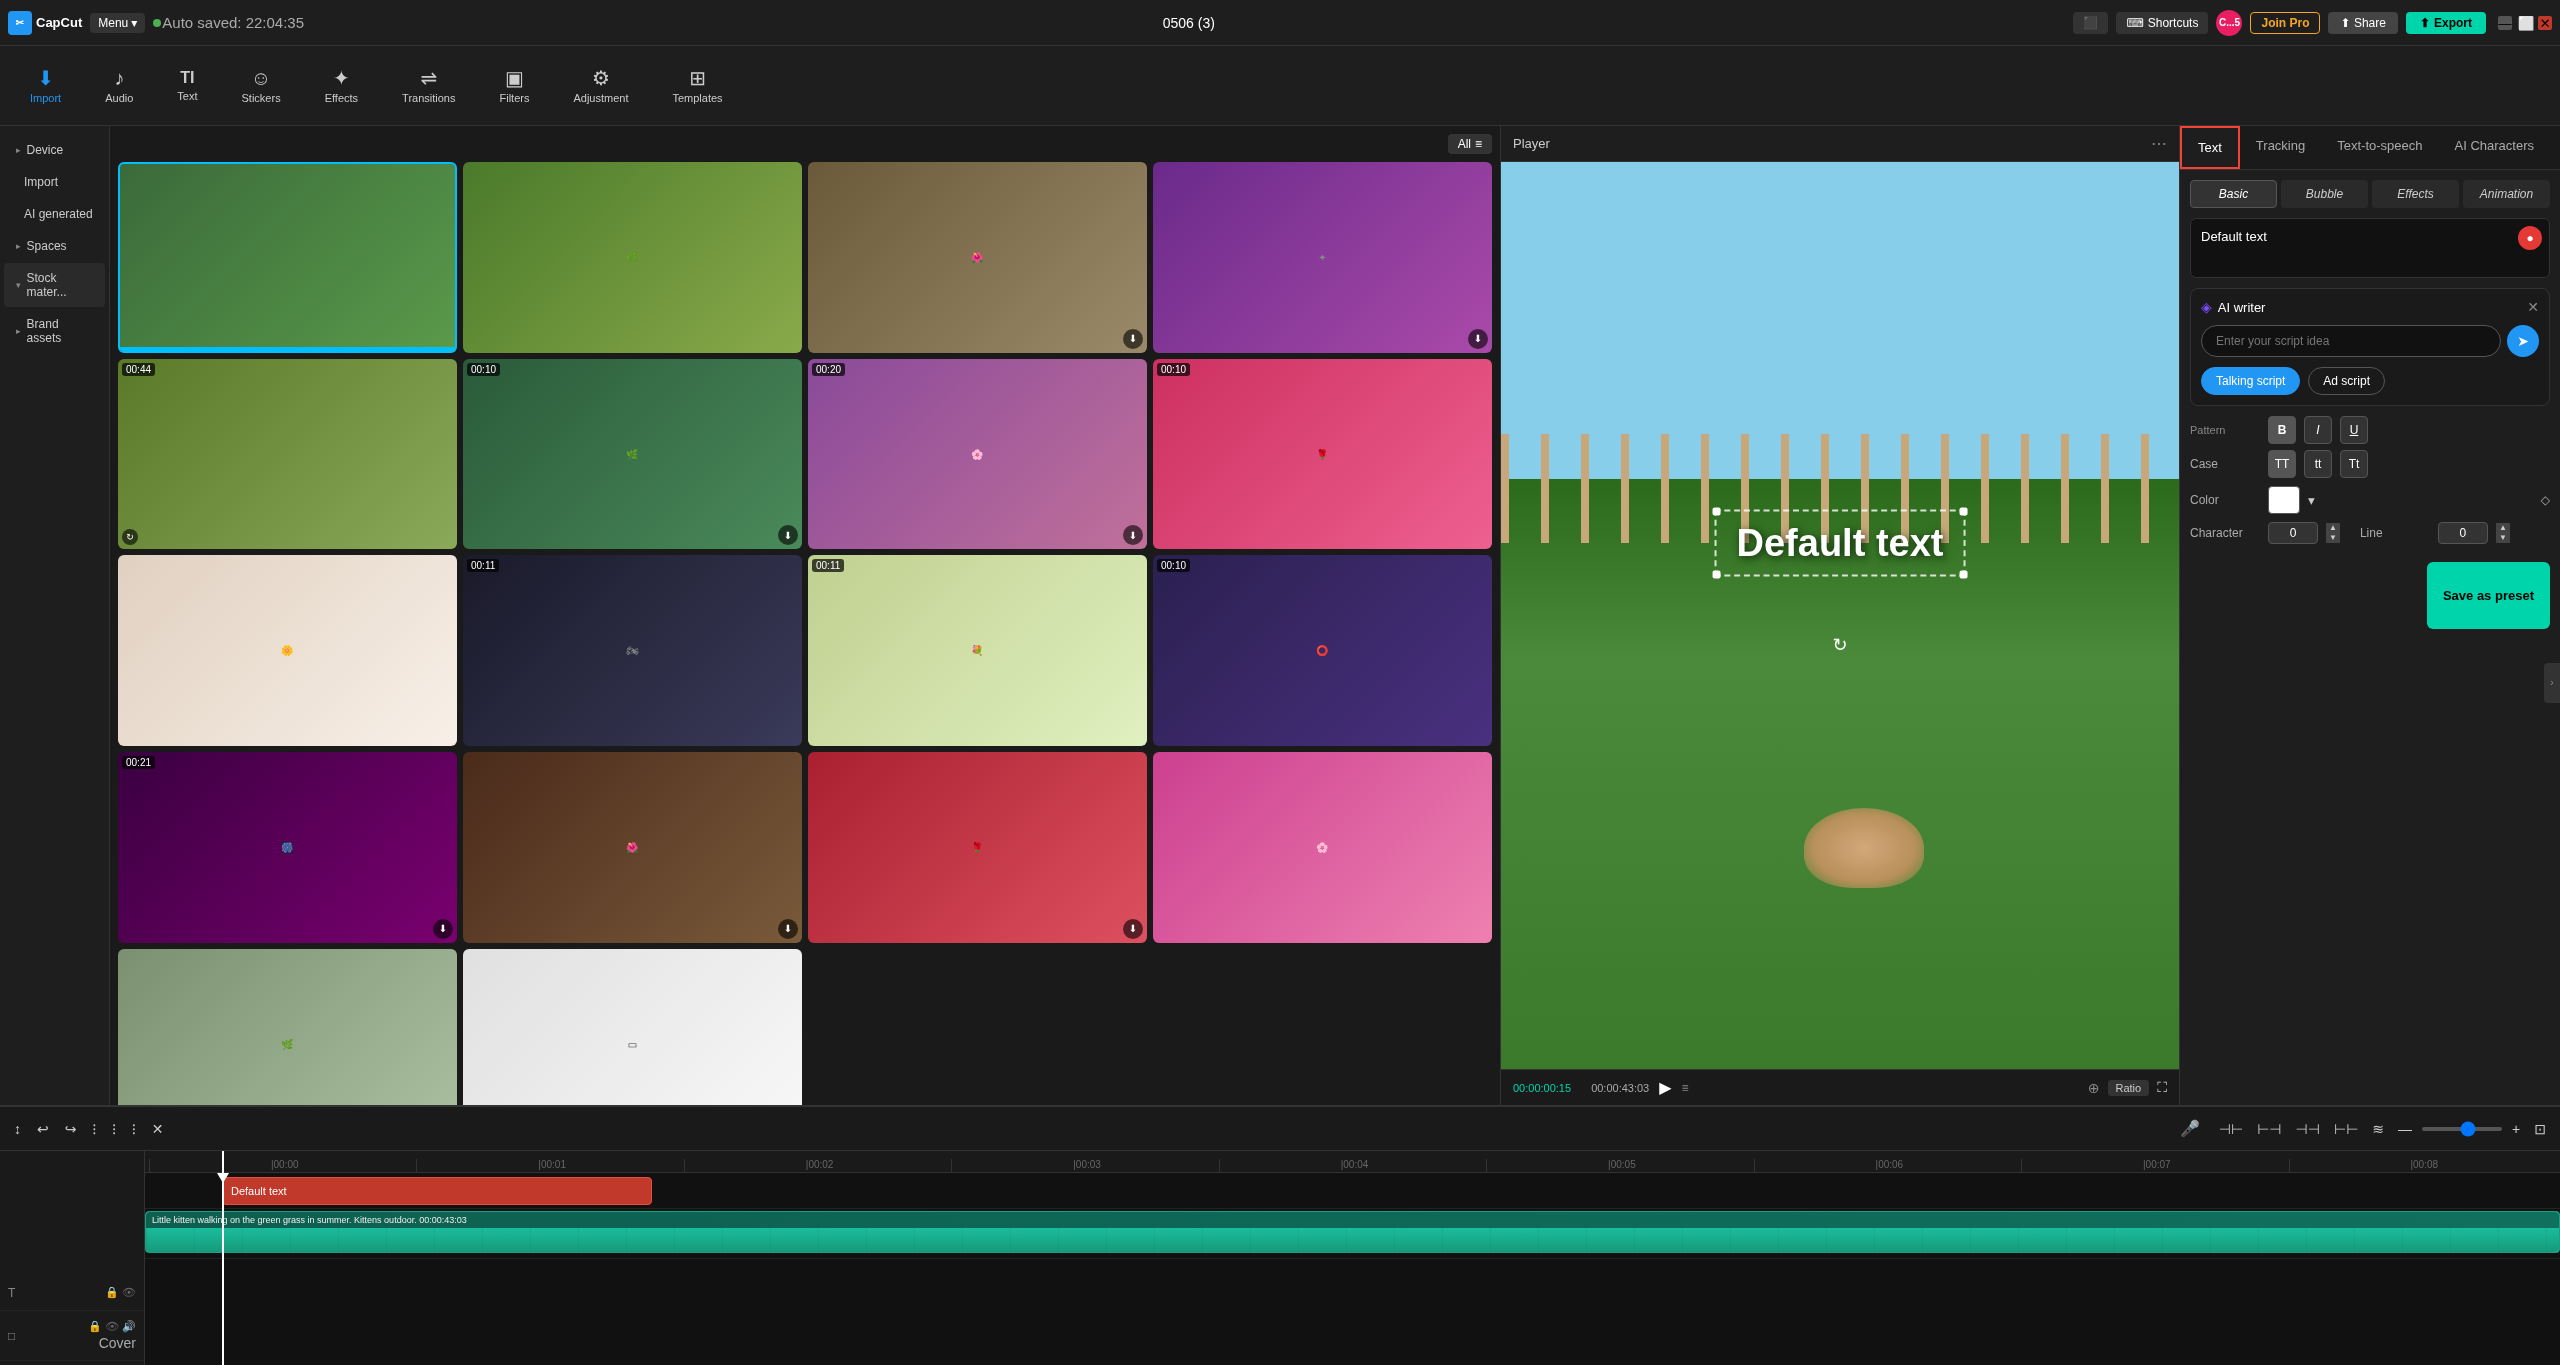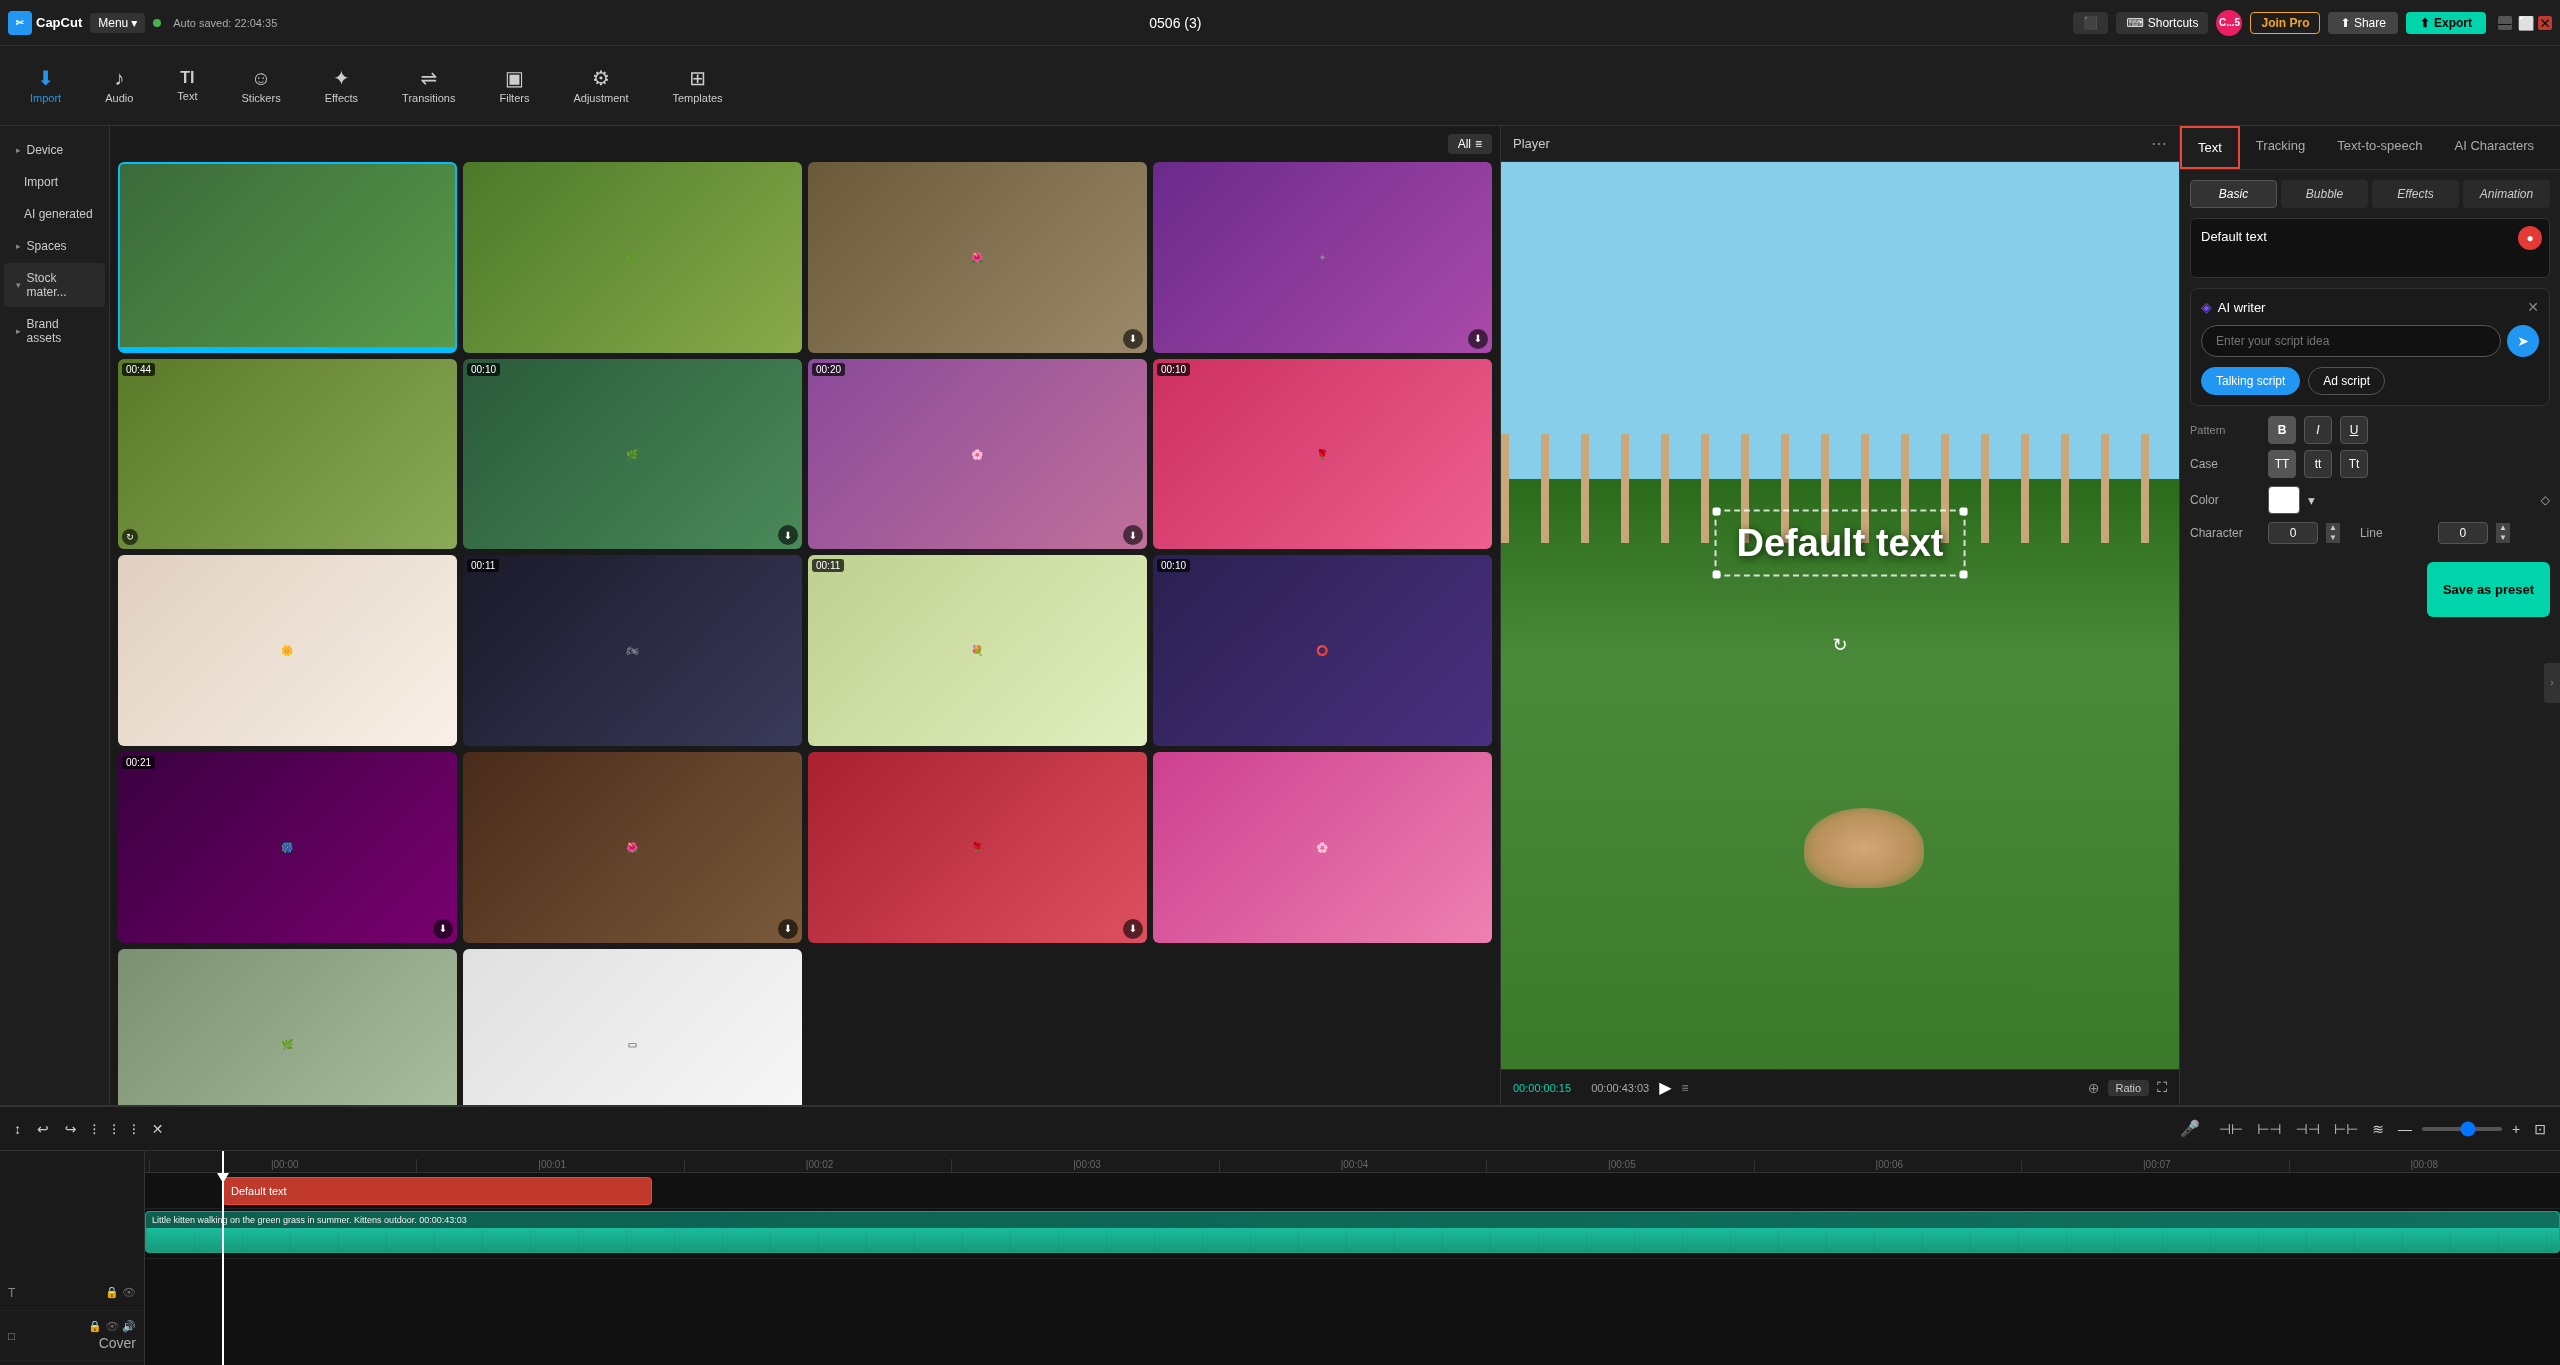--- a/index.html
+++ b/index.html
@@ -5,21 +5,21 @@
     * { margin: 0; padding: 0; box-sizing: border-box; }
     body { background: #1a1a1a; color: #fff; font-family: 'Segoe UI', Arial, sans-serif; font-size: 12px; overflow: hidden; width: 2560px; height: 1365px; }
 
     
     .top-bar {
       display: flex; align-items: center; height: 46px; background: #1e1e1e; border-bottom: 1px solid #333; padding: 0 8px; gap: 8px;
     }
     .logo { display: flex; align-items: center; gap: 4px; font-weight: bold; font-size: 13px; color: #fff; }
     .logo-icon { width: 24px; height: 24px; background: #2196f3; border-radius: 4px; display: flex; align-items: center; justify-content: center; font-size: 10px; font-weight: bold; }
     .menu-btn { background: #333; border: none; color: #fff; padding: 3px 8px; border-radius: 4px; cursor: pointer; font-size: 12px; display: flex; align-items: center; gap: 3px; }
-    .auto-saved { color: #aaa; font-size: 11px; display: flex; align-items: center; gap: 12px; }
+    .auto-saved { color: #aaa; font-size: 15px; display: flex; align-items: center; gap: 1px; }
     .auto-saved-dot { width: 8px; height: 8px; background: #4caf50; border-radius: 50%; }
     .top-center { flex: 1; display: flex; justify-content: center; align-items: center; font-size: 14px; font-weight: 500; }
     .top-right { display: flex; align-items: center; gap: 8px; margin-left: auto; }
     .screen-btn { background: #333; border: none; color: #fff; padding: 4px 10px; border-radius: 4px; cursor: pointer; font-size: 12px; display: flex; align-items: center; gap: 4px; }
     .shortcuts-btn { background: #333; border: none; color: #fff; padding: 4px 10px; border-radius: 4px; cursor: pointer; font-size: 12px; display: flex; align-items: center; gap: 4px; }
     .user-avatar { width: 26px; height: 26px; background: #e91e63; border-radius: 50%; display: flex; align-items: center; justify-content: center; font-size: 10px; font-weight: bold; cursor: pointer; }
     .join-pro-btn { background: transparent; border: 1px solid #f5a623; color: #f5a623; padding: 3px 10px; border-radius: 4px; cursor: pointer; font-size: 12px; font-weight: bold; }
     .share-btn { background: #444; border: none; color: #fff; padding: 4px 12px; border-radius: 4px; cursor: pointer; font-size: 12px; }
     .export-btn { background: #00d4aa; border: none; color: #000; padding: 4px 14px; border-radius: 4px; cursor: pointer; font-size: 12px; font-weight: bold; display: flex; align-items: center; gap: 4px; }
     .window-controls { display: flex; gap: 6px; margin-left: 4px; }
@@ -101,21 +101,21 @@
     .format-row { display: flex; align-items: center; margin-bottom: 8px; gap: 8px; }
     .format-label { color: #aaa; font-size: 12px; min-width: 70px; }
     .format-btn { background: #333; border: 1px solid #555; color: #fff; width: 28px; height: 28px; border-radius: 4px; cursor: pointer; font-size: 12px; display: flex; align-items: center; justify-content: center; }
     .format-btn.active { background: #555; }
     .color-swatch { width: 32px; height: 28px; background: #fff; border-radius: 4px; border: 1px solid #555; cursor: pointer; }
     .color-dropdown { background: none; border: none; color: #ccc; cursor: pointer; }
     .diamond-icon { color: #aaa; margin-left: auto; }
     .number-input { background: #333; border: 1px solid #555; color: #fff; width: 50px; padding: 3px 6px; border-radius: 4px; font-size: 12px; text-align: center; }
     .stepper { display: flex; flex-direction: column; }
     .step-btn { background: #444; border: none; color: #ccc; cursor: pointer; font-size: 8px; padding: 1px 3px; line-height: 1; }
-    .save-preset-btn { background: #00d4aa; border: none; color: #000; padding: 20px 16px; border-radius: 6px; cursor: pointer; font-size: 13px; font-weight: bold; margin-left: auto; display: block; margin-top: 8px; }
+    .save-preset-btn { background: #00d4aa; border: none; color: #000; padding: 26px 16px; border-radius: 6px; cursor: pointer; font-size: 13px; font-weight: bold; margin-left: auto; display: block; margin-top: 8px; }
 
     
     .timeline { height: 260px; background: #111; border-top: 2px solid #333; display: flex; flex-direction: column; }
     .timeline-toolbar { height: 44px; background: #1a1a1a; border-bottom: 1px solid #333; display: flex; align-items: center; padding: 0 10px; gap: 8px; }
     .timeline-tool-btn { background: none; border: none; color: #ccc; cursor: pointer; font-size: 14px; padding: 4px; border-radius: 4px; }
     .timeline-right-tools { margin-left: auto; display: flex; align-items: center; gap: 6px; }
     .timeline-content { flex: 1; display: flex; overflow: hidden; }
     .timeline-labels { width: 145px; background: #1a1a1a; border-right: 1px solid #333; display: flex; flex-direction: column; justify-content: flex-end; padding-bottom: 4px; }
     .timeline-track-label { height: 36px; display: flex; align-items: center; gap: 4px; padding: 0 8px; border-bottom: 1px solid #222; }
     .track-label-icon { font-size: 12px; color: #888; }

